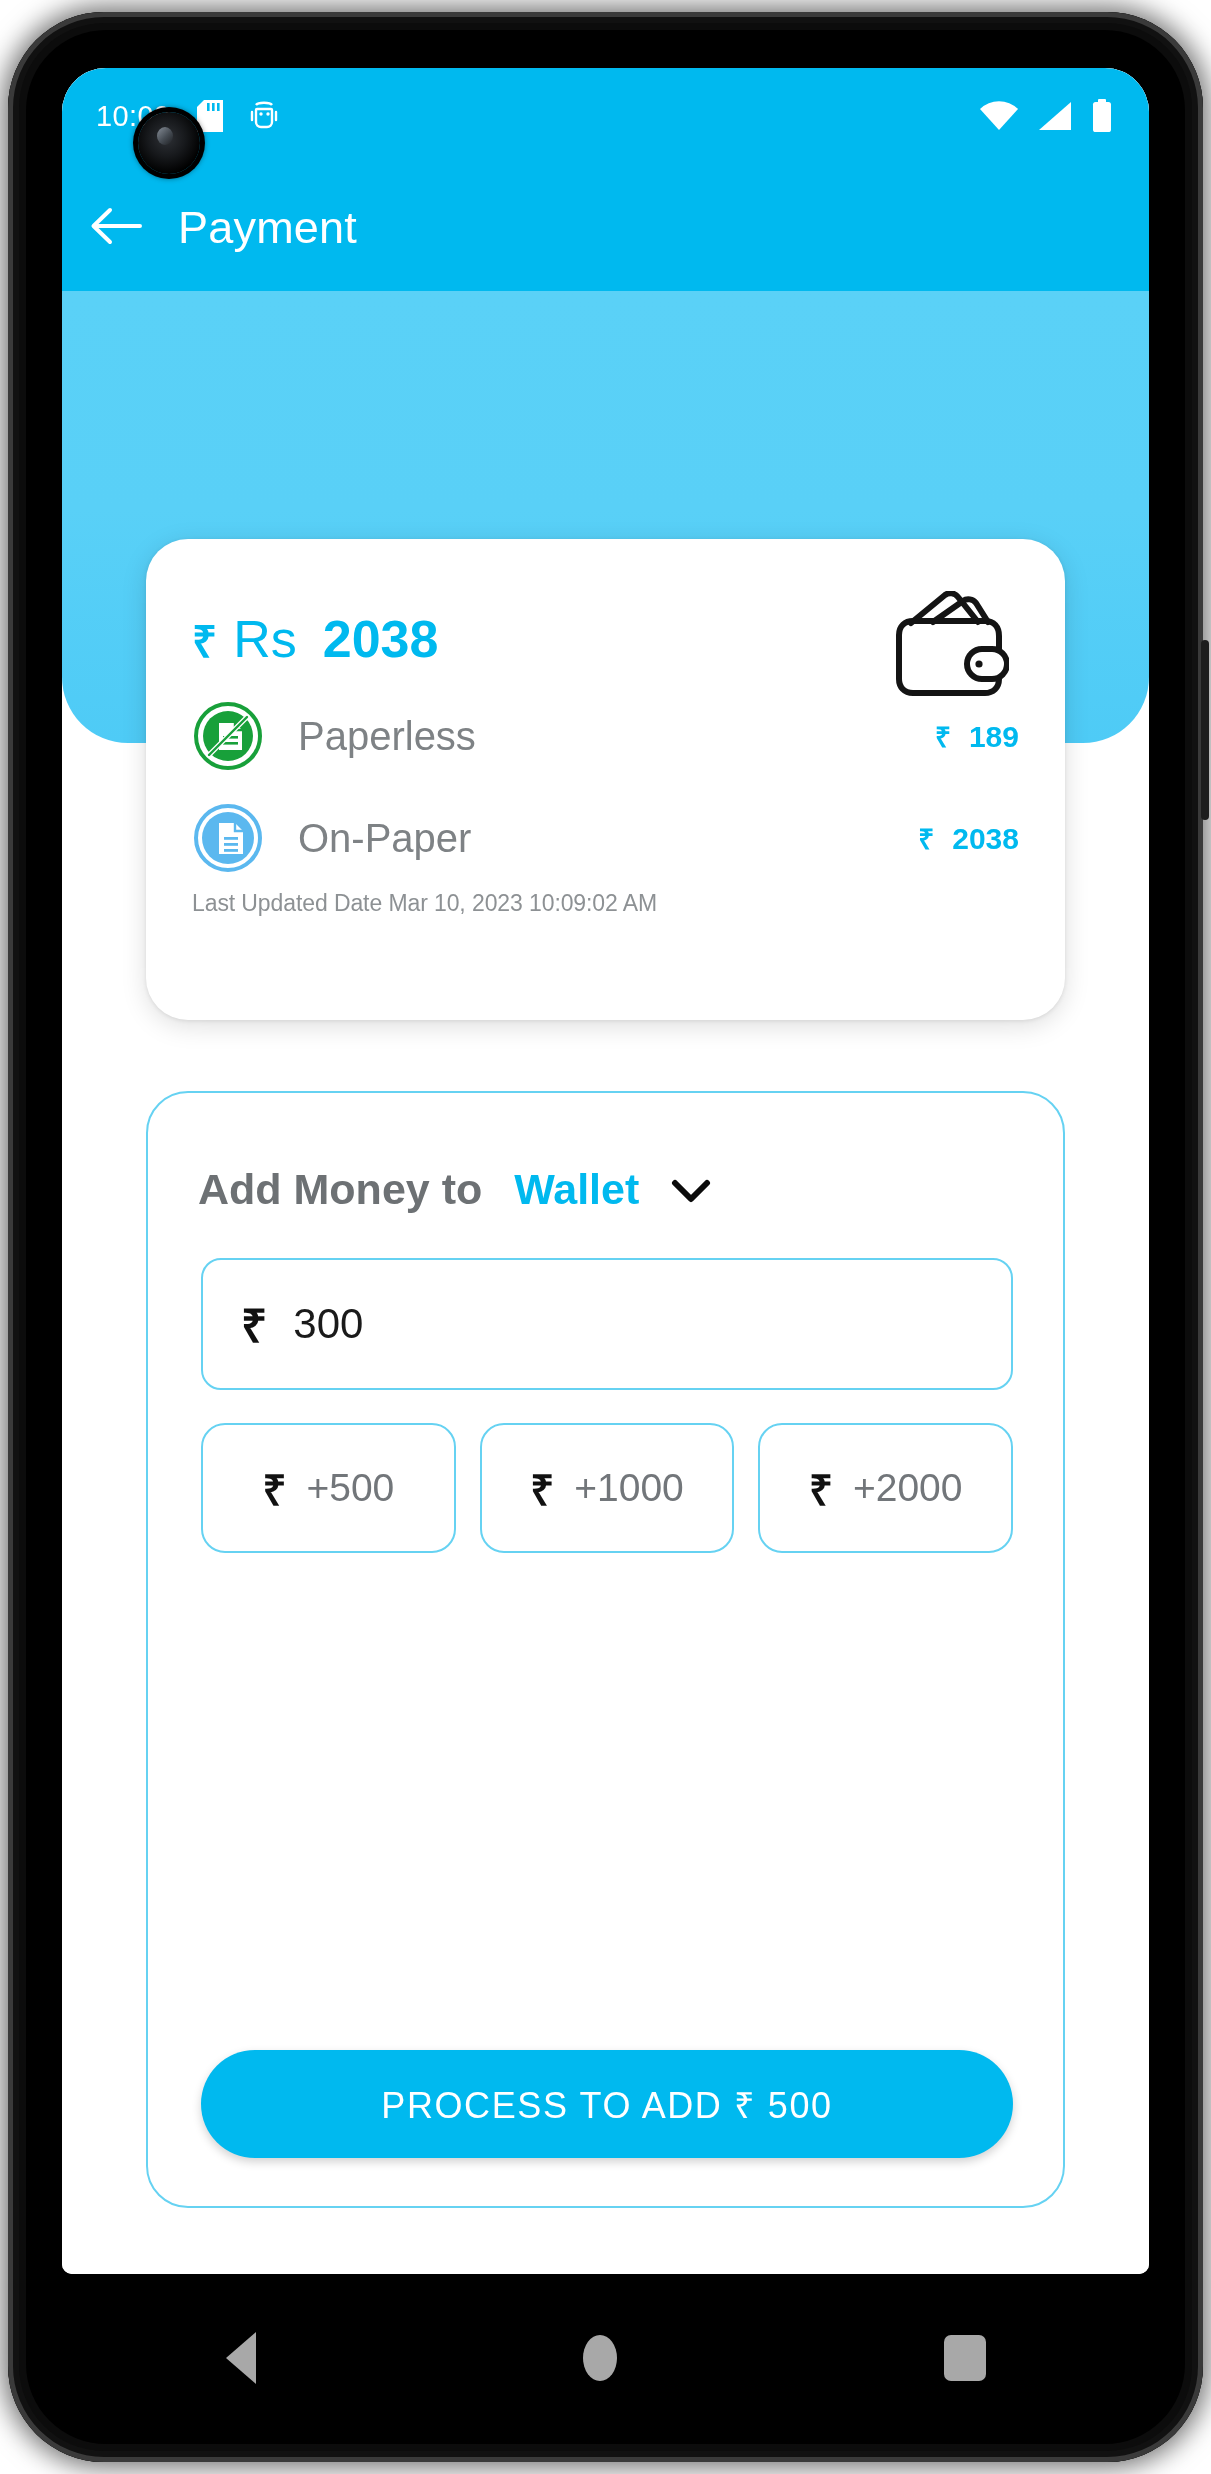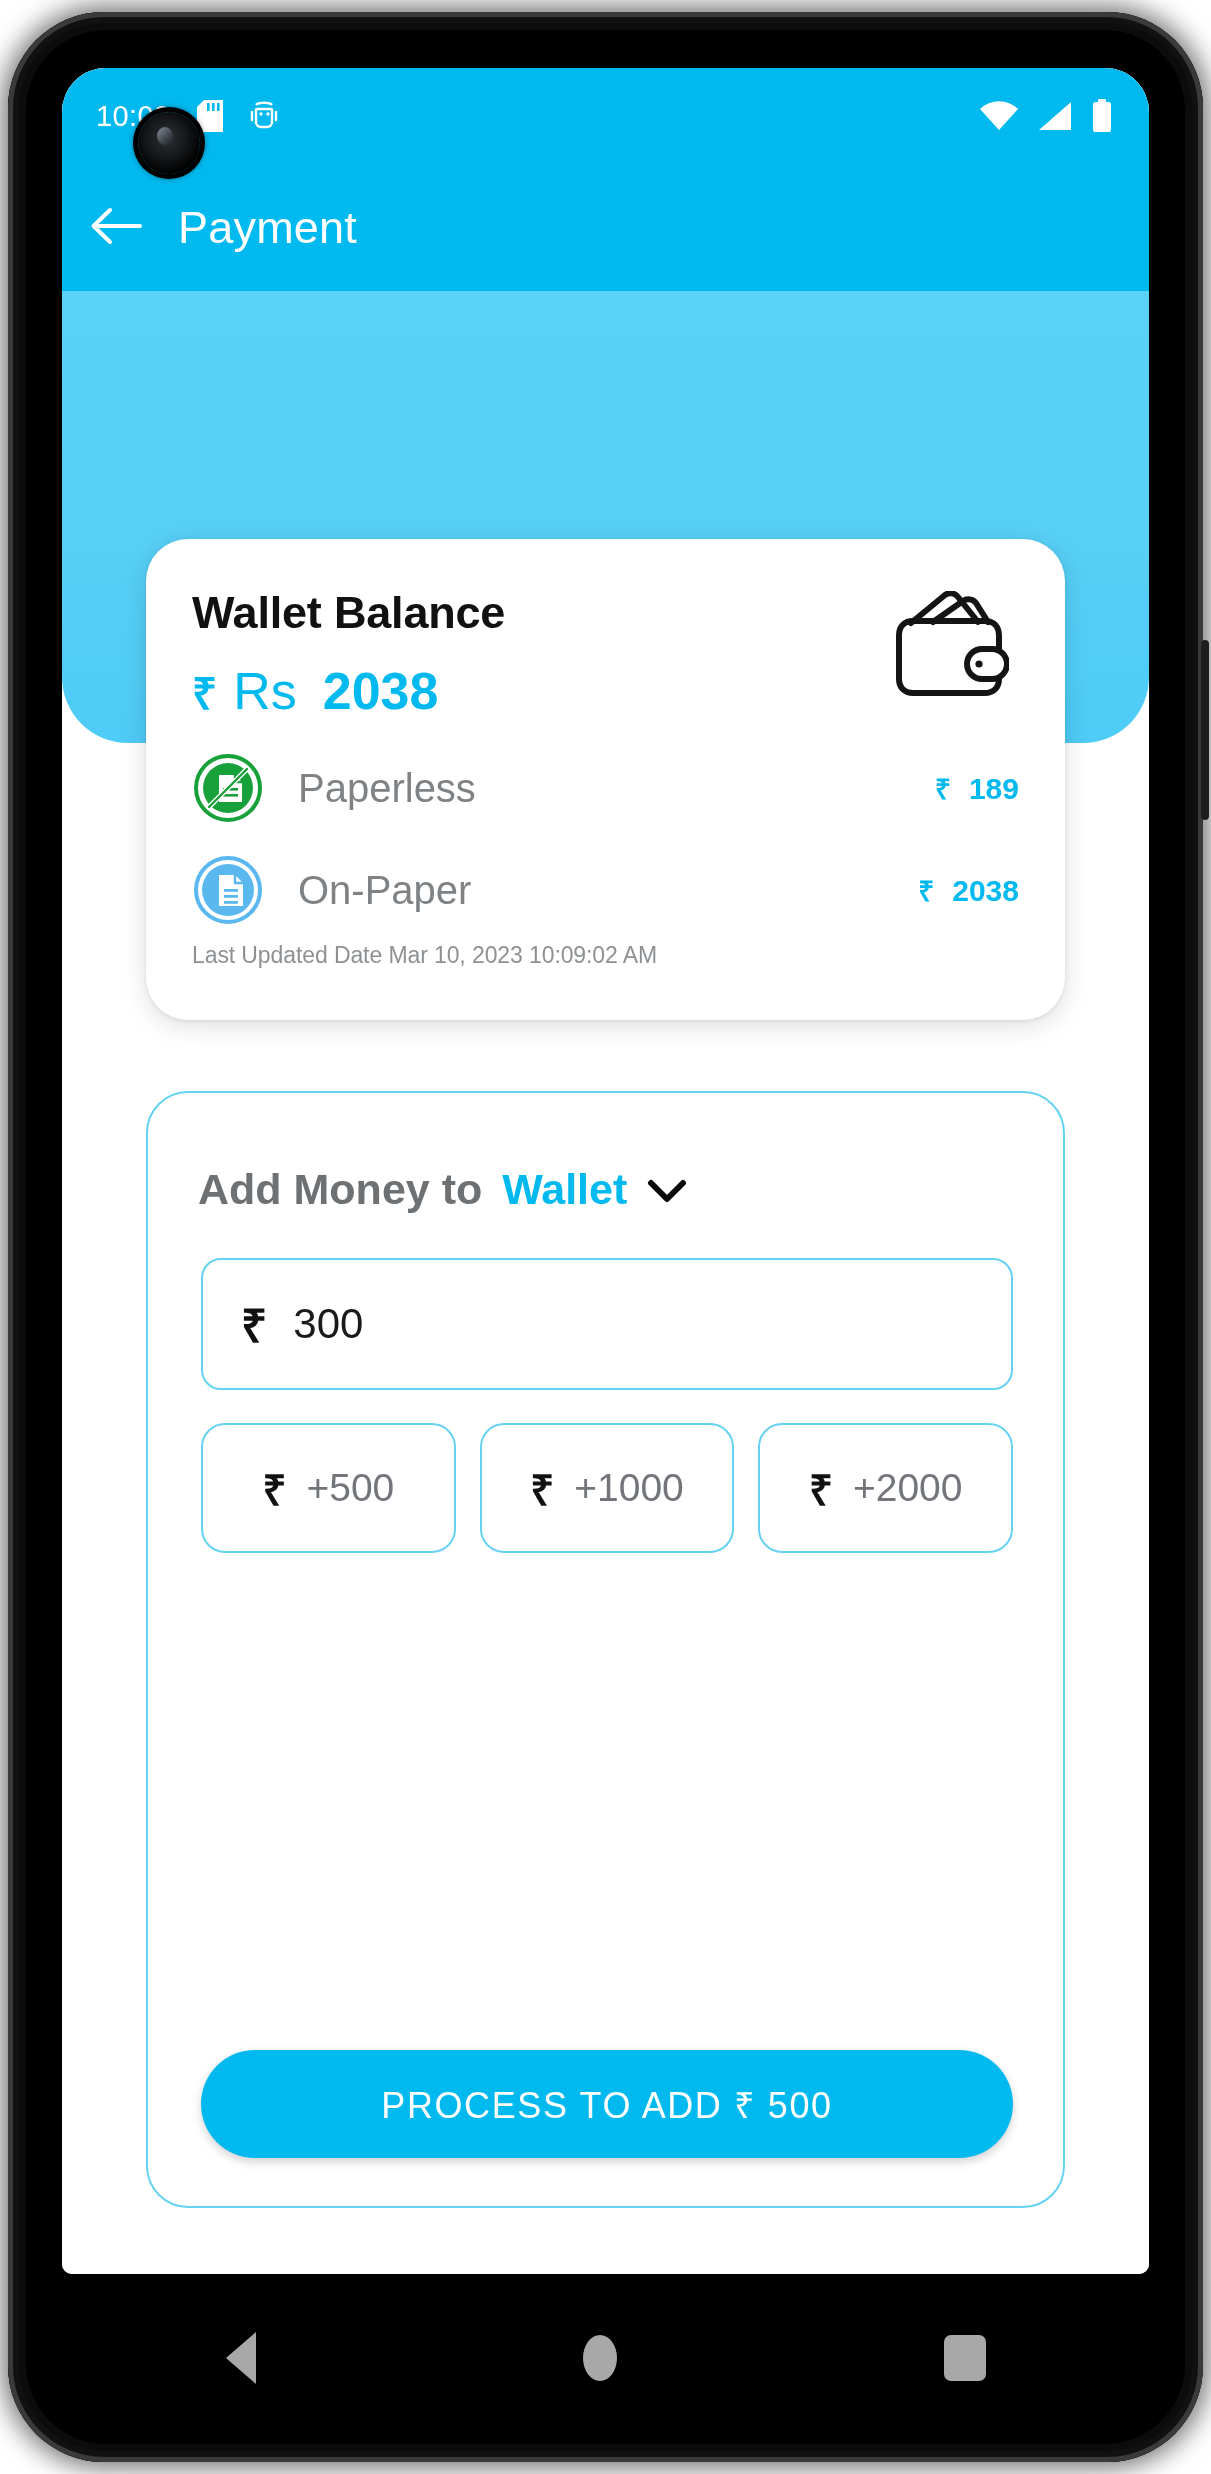--- a/index.html
+++ b/index.html
@@ -206,21 +206,21 @@
     left: 84px; top: 1023px;
     width: 919px; height: 1117px;
     border: 2px solid #66d2f2;
     border-radius: 42px;
     background: #ffffff;
   }
   .add-heading {
     position: absolute;
     left: 50px; top: 72px;
     display: flex;
-    gap: 20px;
+    gap: 32px;
     font-size: 43px;
     font-weight: 700;
   }
   .add-heading .gray { color: #6d7174; }
   .add-heading .accent { color: var(--brand, #14baee); }
   .chev { width: 40px; height: 26px; }
 
   .amount-field {
     position: absolute;
     left: 53px; top: 165px;
@@ -361,21 +361,20 @@
       <div class="app-bar">
         <span>
           <svg class="back-arrow" viewBox="0 0 52 40">
             <path d="M50 20 H4 M20 4 L3.5 20 L20 36" fill="none" stroke="#ffffff" stroke-width="4" stroke-linecap="round" stroke-linejoin="round"></path>
           </svg>
         </span>
         <span class="app-title">Payment</span>
       </div>
 
       <div class="balance-card">
-        <div class="balance-title">Wallet Balance</div>
 
         <div class="balance-amount">
           <span class="rupee">₹</span>
           <span class="rs-word">Rs</span>
           <span class="value">2038</span>
         </div>
 
         <span class="wallet-illus">
           <svg viewBox="0 0 120 106">
             <path d="M10 44 C10 35 16 30 24 30 H96 C105 30 110 36 110 45 V88 C110 97 104 102 96 102 H24 C15 102 10 96 10 88 Z" fill="none" stroke="#141414" stroke-width="6" stroke-linejoin="round"></path>

